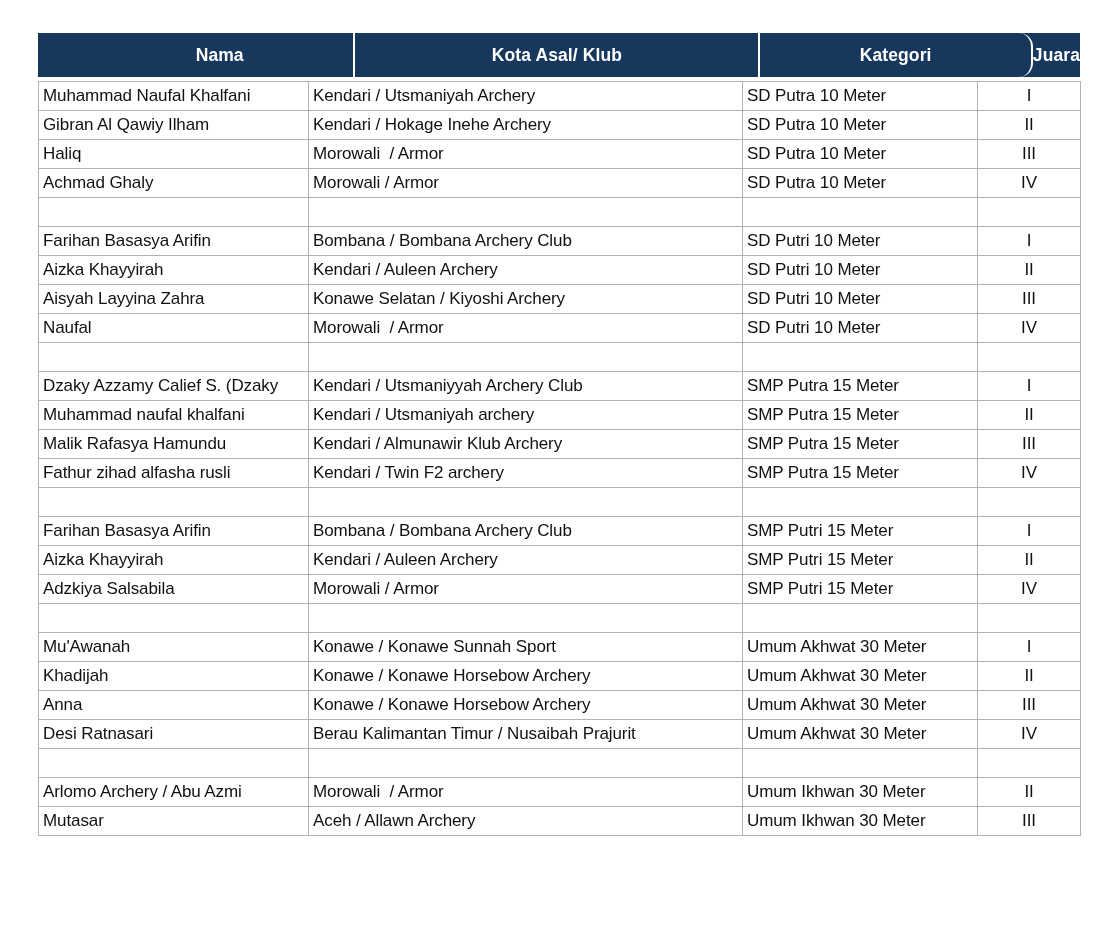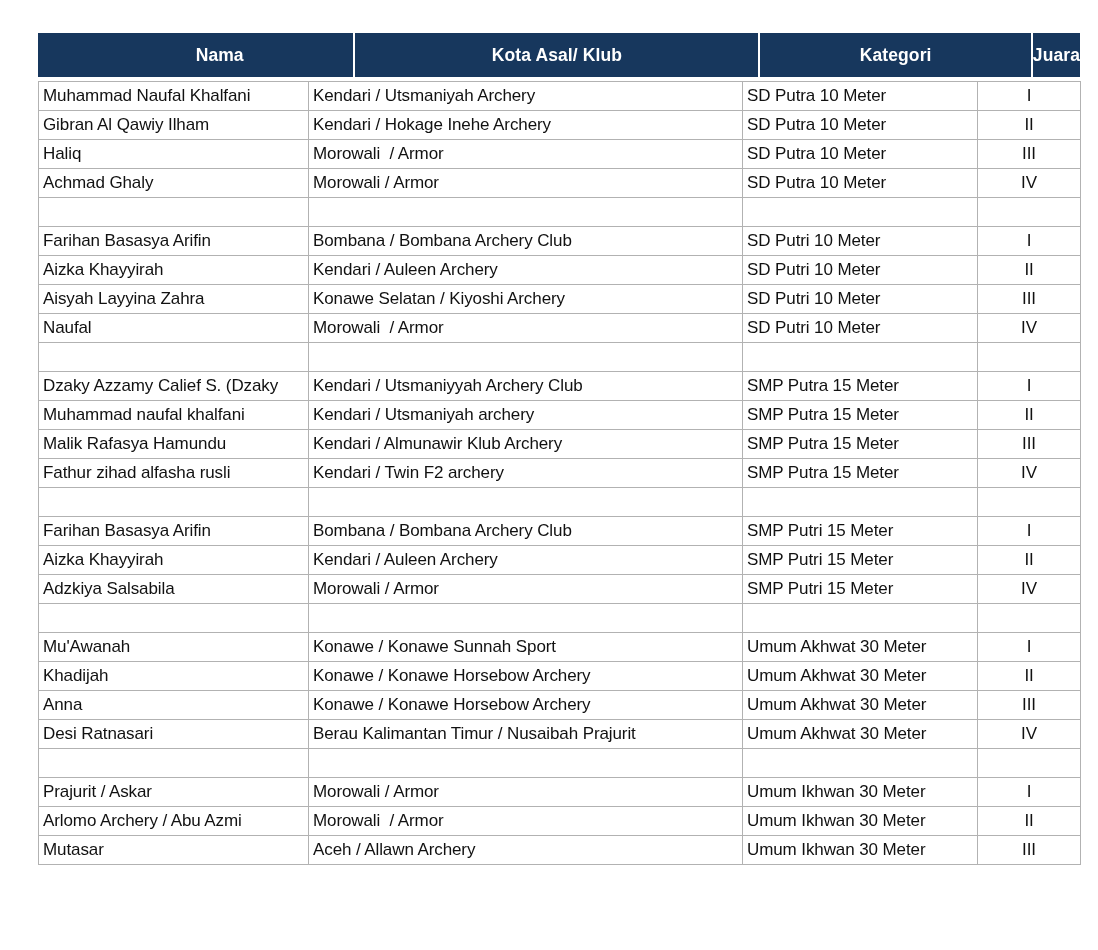--- a/index.html
+++ b/index.html
@@ -23,21 +23,21 @@
     display:flex;height:44px;background:var(--header-bg);padding-left:48px;
   }
   .header-cell{
     display:flex;align-items:center;justify-content:center;
     color:var(--header-text);font-weight:bold;font-size:17.5px;
     letter-spacing:.1px;height:100%;
   }
   .header-cell:not(:last-child){border-right:2px solid #ffffff;}
   .hc-nama{width:270px;}
   .hc-kota{width:406px;}
-  .hc-kategori{width:273px;}
+  .hc-kategori{width:273px;border-radius:14px;}
   .hc-juara{width:103px;flex:1;}
   table.results{
     margin-top:4px;width:1042px;
     border-collapse:collapse;table-layout:fixed;
   }
   col.c-nama{width:270px;}
   col.c-kota{width:434px;}
   col.c-kategori{width:235px;}
   col.c-juara{width:103px;}
   td{
@@ -208,26 +208,20 @@
           <td class="cell-kategori" data-name="kategori-cell">Umum Akhwat 30 Meter</td>
           <td class="cell-juara" data-name="juara-cell">IV</td>
         </tr>
         <tr data-name="spacer-row">
           <td class="cell-nama" data-name="empty-cell"></td>
           <td class="cell-kota" data-name="empty-cell"></td>
           <td class="cell-kategori" data-name="empty-cell"></td>
           <td class="cell-juara" data-name="empty-cell"></td>
         </tr>
         <tr data-name="table-row">
-          <td class="cell-nama" data-name="nama-cell">Prajurit / Askar</td>
-          <td class="cell-kota" data-name="kota-cell">Morowali / Armor</td>
-          <td class="cell-kategori" data-name="kategori-cell">Umum Ikhwan 30 Meter</td>
-          <td class="cell-juara" data-name="juara-cell">I</td>
-        </tr>
-        <tr data-name="table-row">
           <td class="cell-nama" data-name="nama-cell">Arlomo Archery / Abu Azmi</td>
           <td class="cell-kota" data-name="kota-cell">Morowali  / Armor</td>
           <td class="cell-kategori" data-name="kategori-cell">Umum Ikhwan 30 Meter</td>
           <td class="cell-juara" data-name="juara-cell">II</td>
         </tr>
         <tr data-name="table-row">
           <td class="cell-nama" data-name="nama-cell">Mutasar</td>
           <td class="cell-kota" data-name="kota-cell">Aceh / Allawn Archery</td>
           <td class="cell-kategori" data-name="kategori-cell">Umum Ikhwan 30 Meter</td>
           <td class="cell-juara" data-name="juara-cell">III</td>

